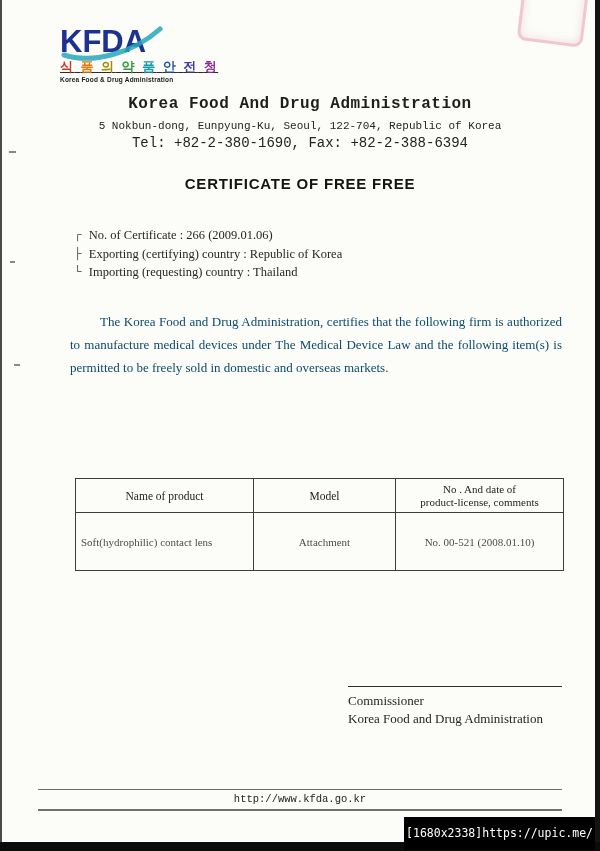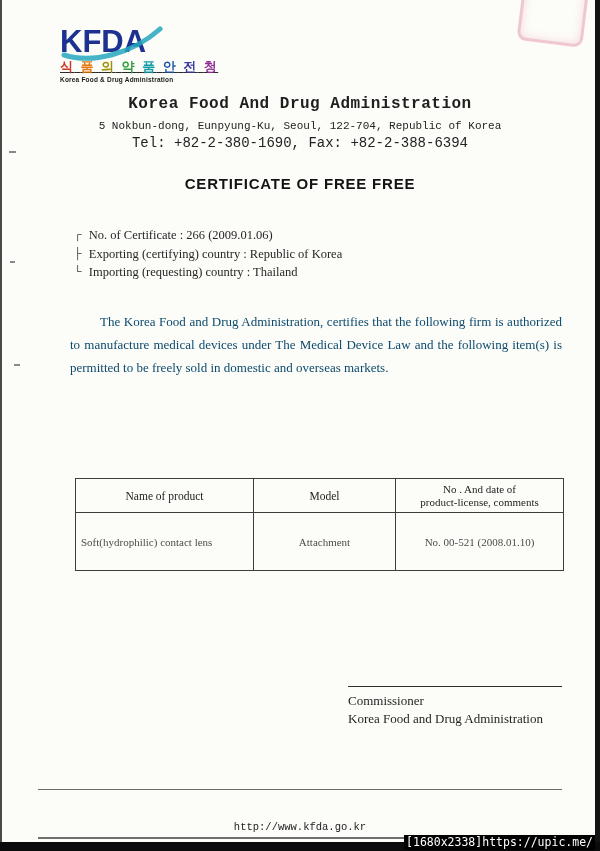--- a/index.html
+++ b/index.html
@@ -93,27 +93,27 @@
   
   .signature { position:absolute; top:686px; left:348px; width:214px; font-size:13px; color:#1f1f1f; }
   .sig-rule { border-top:1.5px solid #2e2e2e; margin-bottom:5px; }
   .sig-title, .sig-org { line-height:18px; }
 
   
   .footer { position:absolute; top:789px; left:38px; width:524px; text-align:center; }
   .footer-rule-top { border-top:1px solid #6a6a6a; }
   .footer-url {
     font-family:"Liberation Mono","DejaVu Sans Mono",monospace;
-    font-size:10.5px; color:#222; padding:3px 0 4px;margin-top:28px;
+    font-size:10.5px; color:#222; padding:3px 0 4px;
   }
   .footer-rule-bottom { border-top:2px solid #6f6f6f; }
 
   .watermark {
     position:absolute; right:5px; bottom:1px; background:#000; color:#fff;
-    font-family:"DejaVu Sans Mono", monospace; font-size:11.5px; line-height:15px; padding:0 2px;
+    font-family:"DejaVu Sans Mono", monospace; font-size:11.5px; line-height:15px; padding:9px 2px;
   }
 
   
   .speck { position:absolute; background:#8a8a8a; }
   .speck.s1 { left:9px;  top:151px; width:7px; height:2px; }
   .speck.s2 { left:10px; top:261px; width:5px; height:2px; }
   .speck.s3 { left:14px; top:364px; width:6px; height:2px; }
 </style>
 </head>
 <body>

